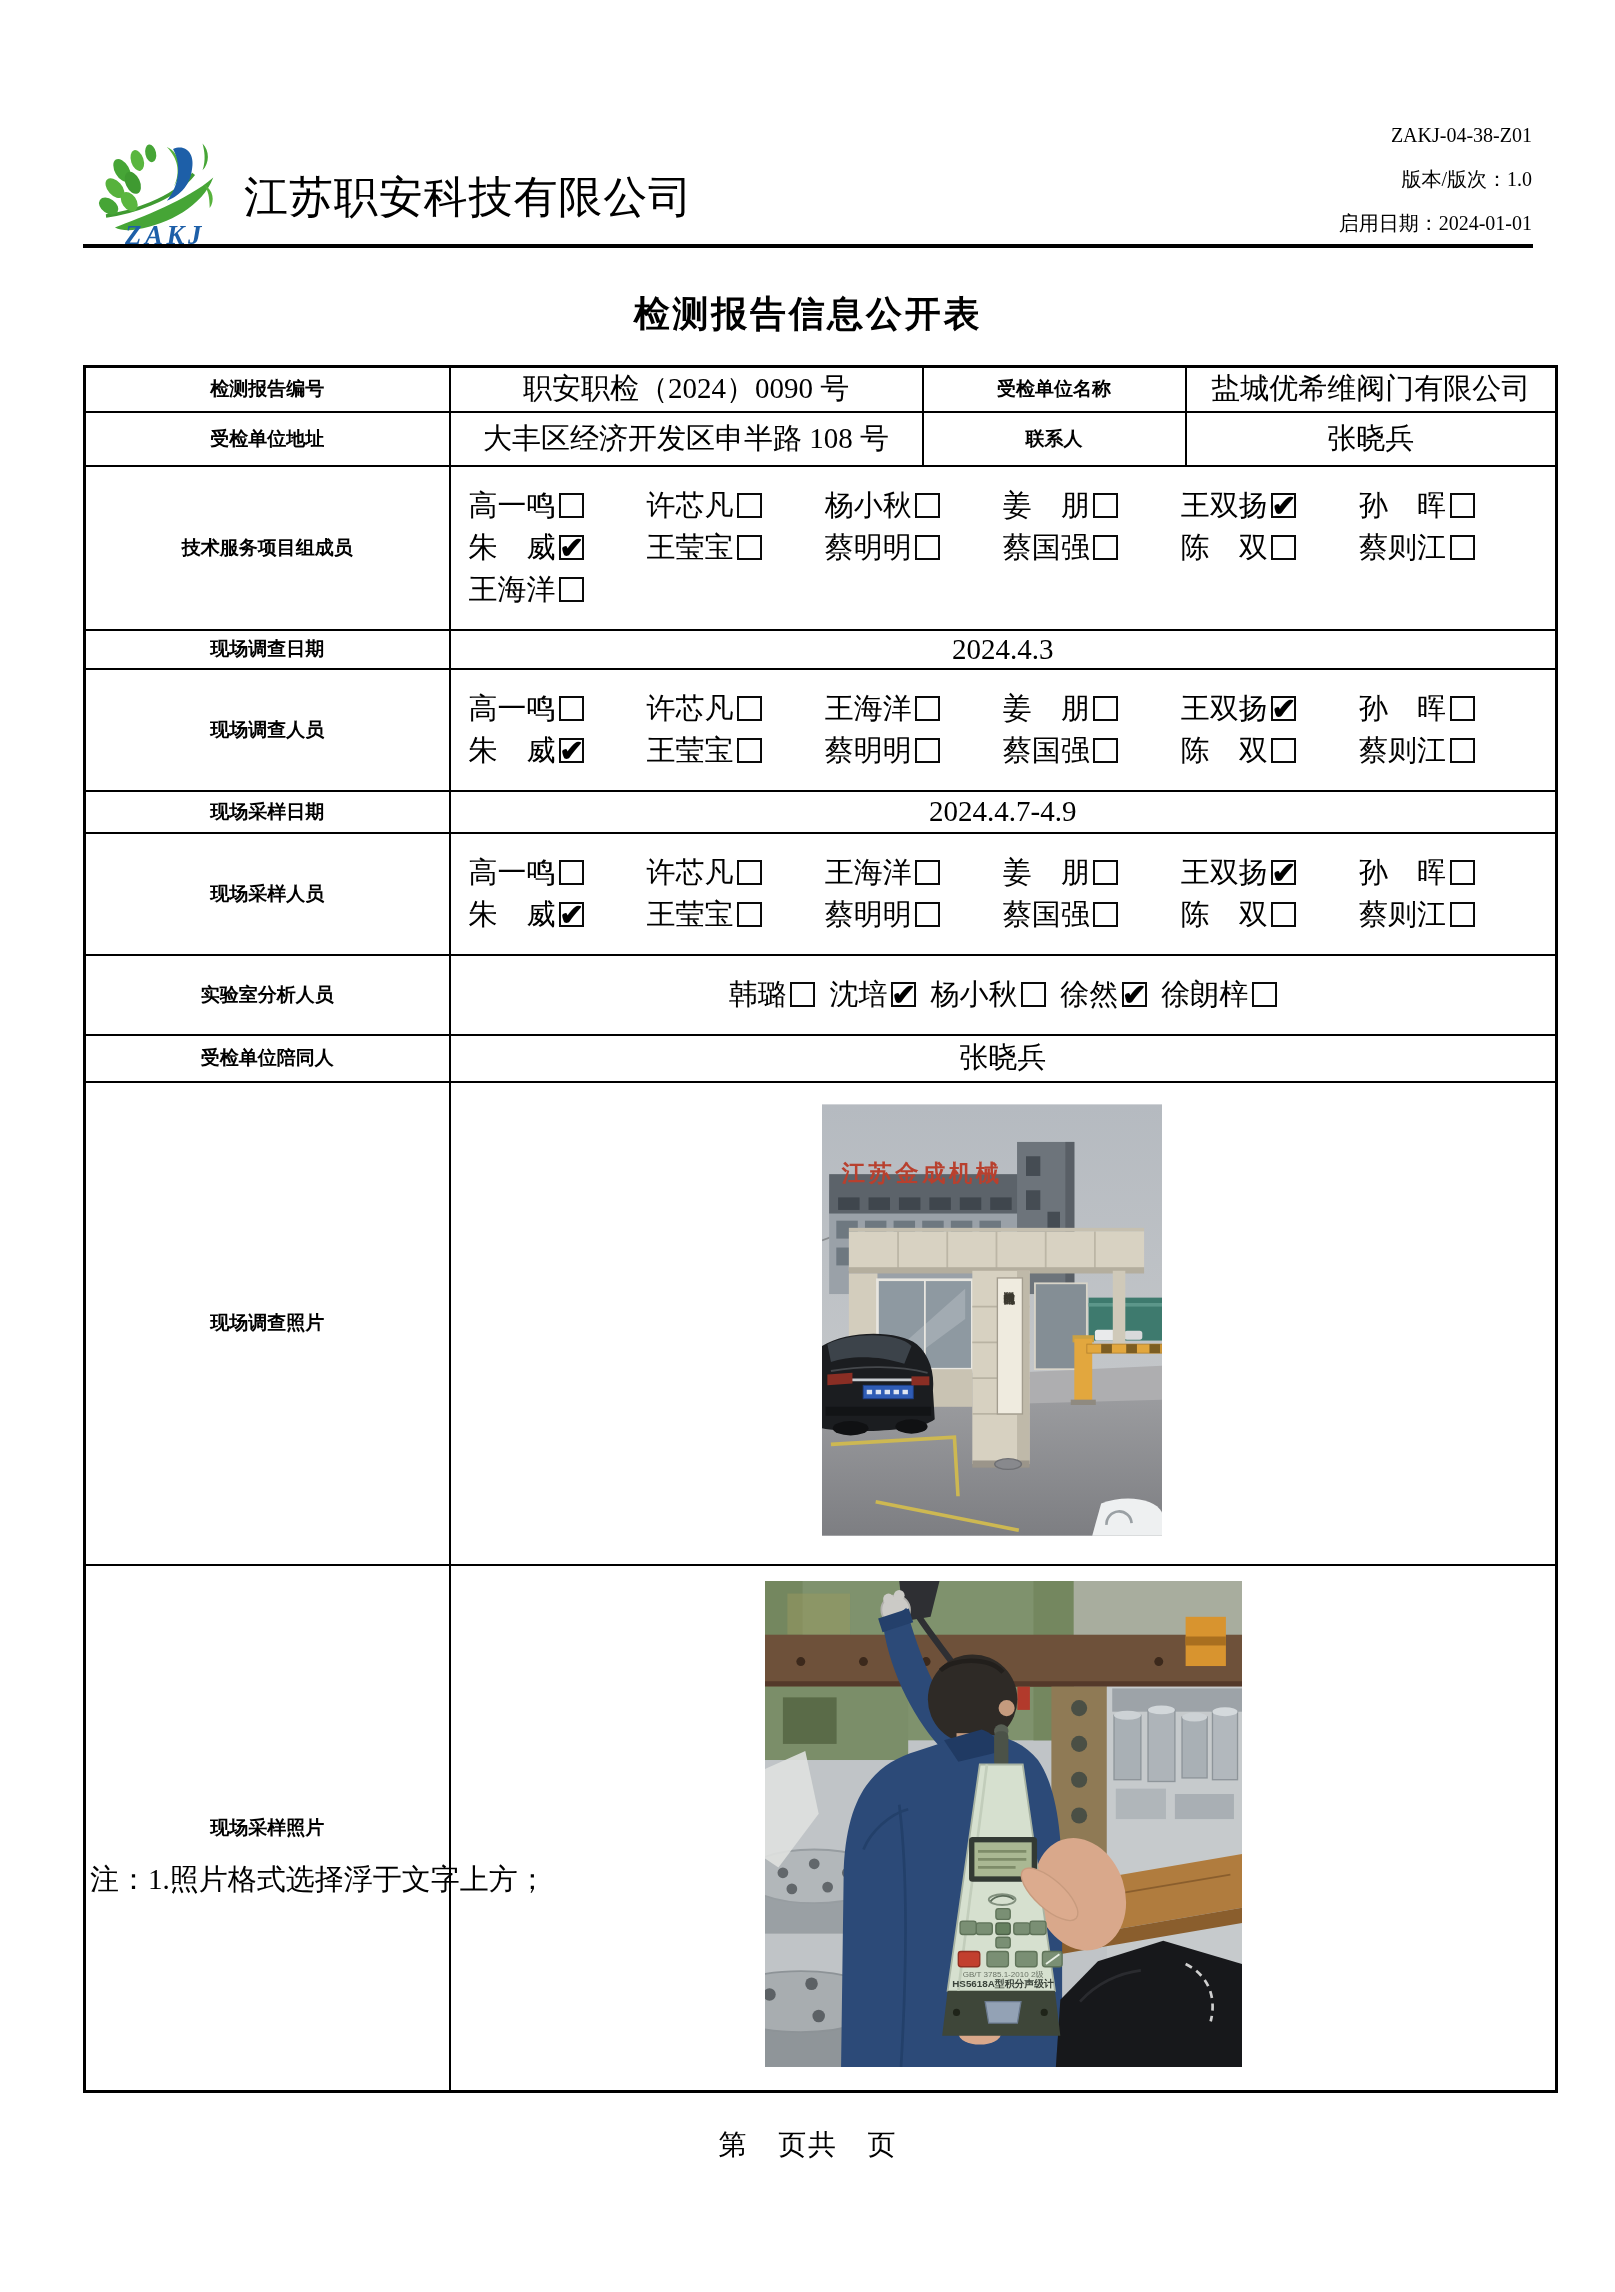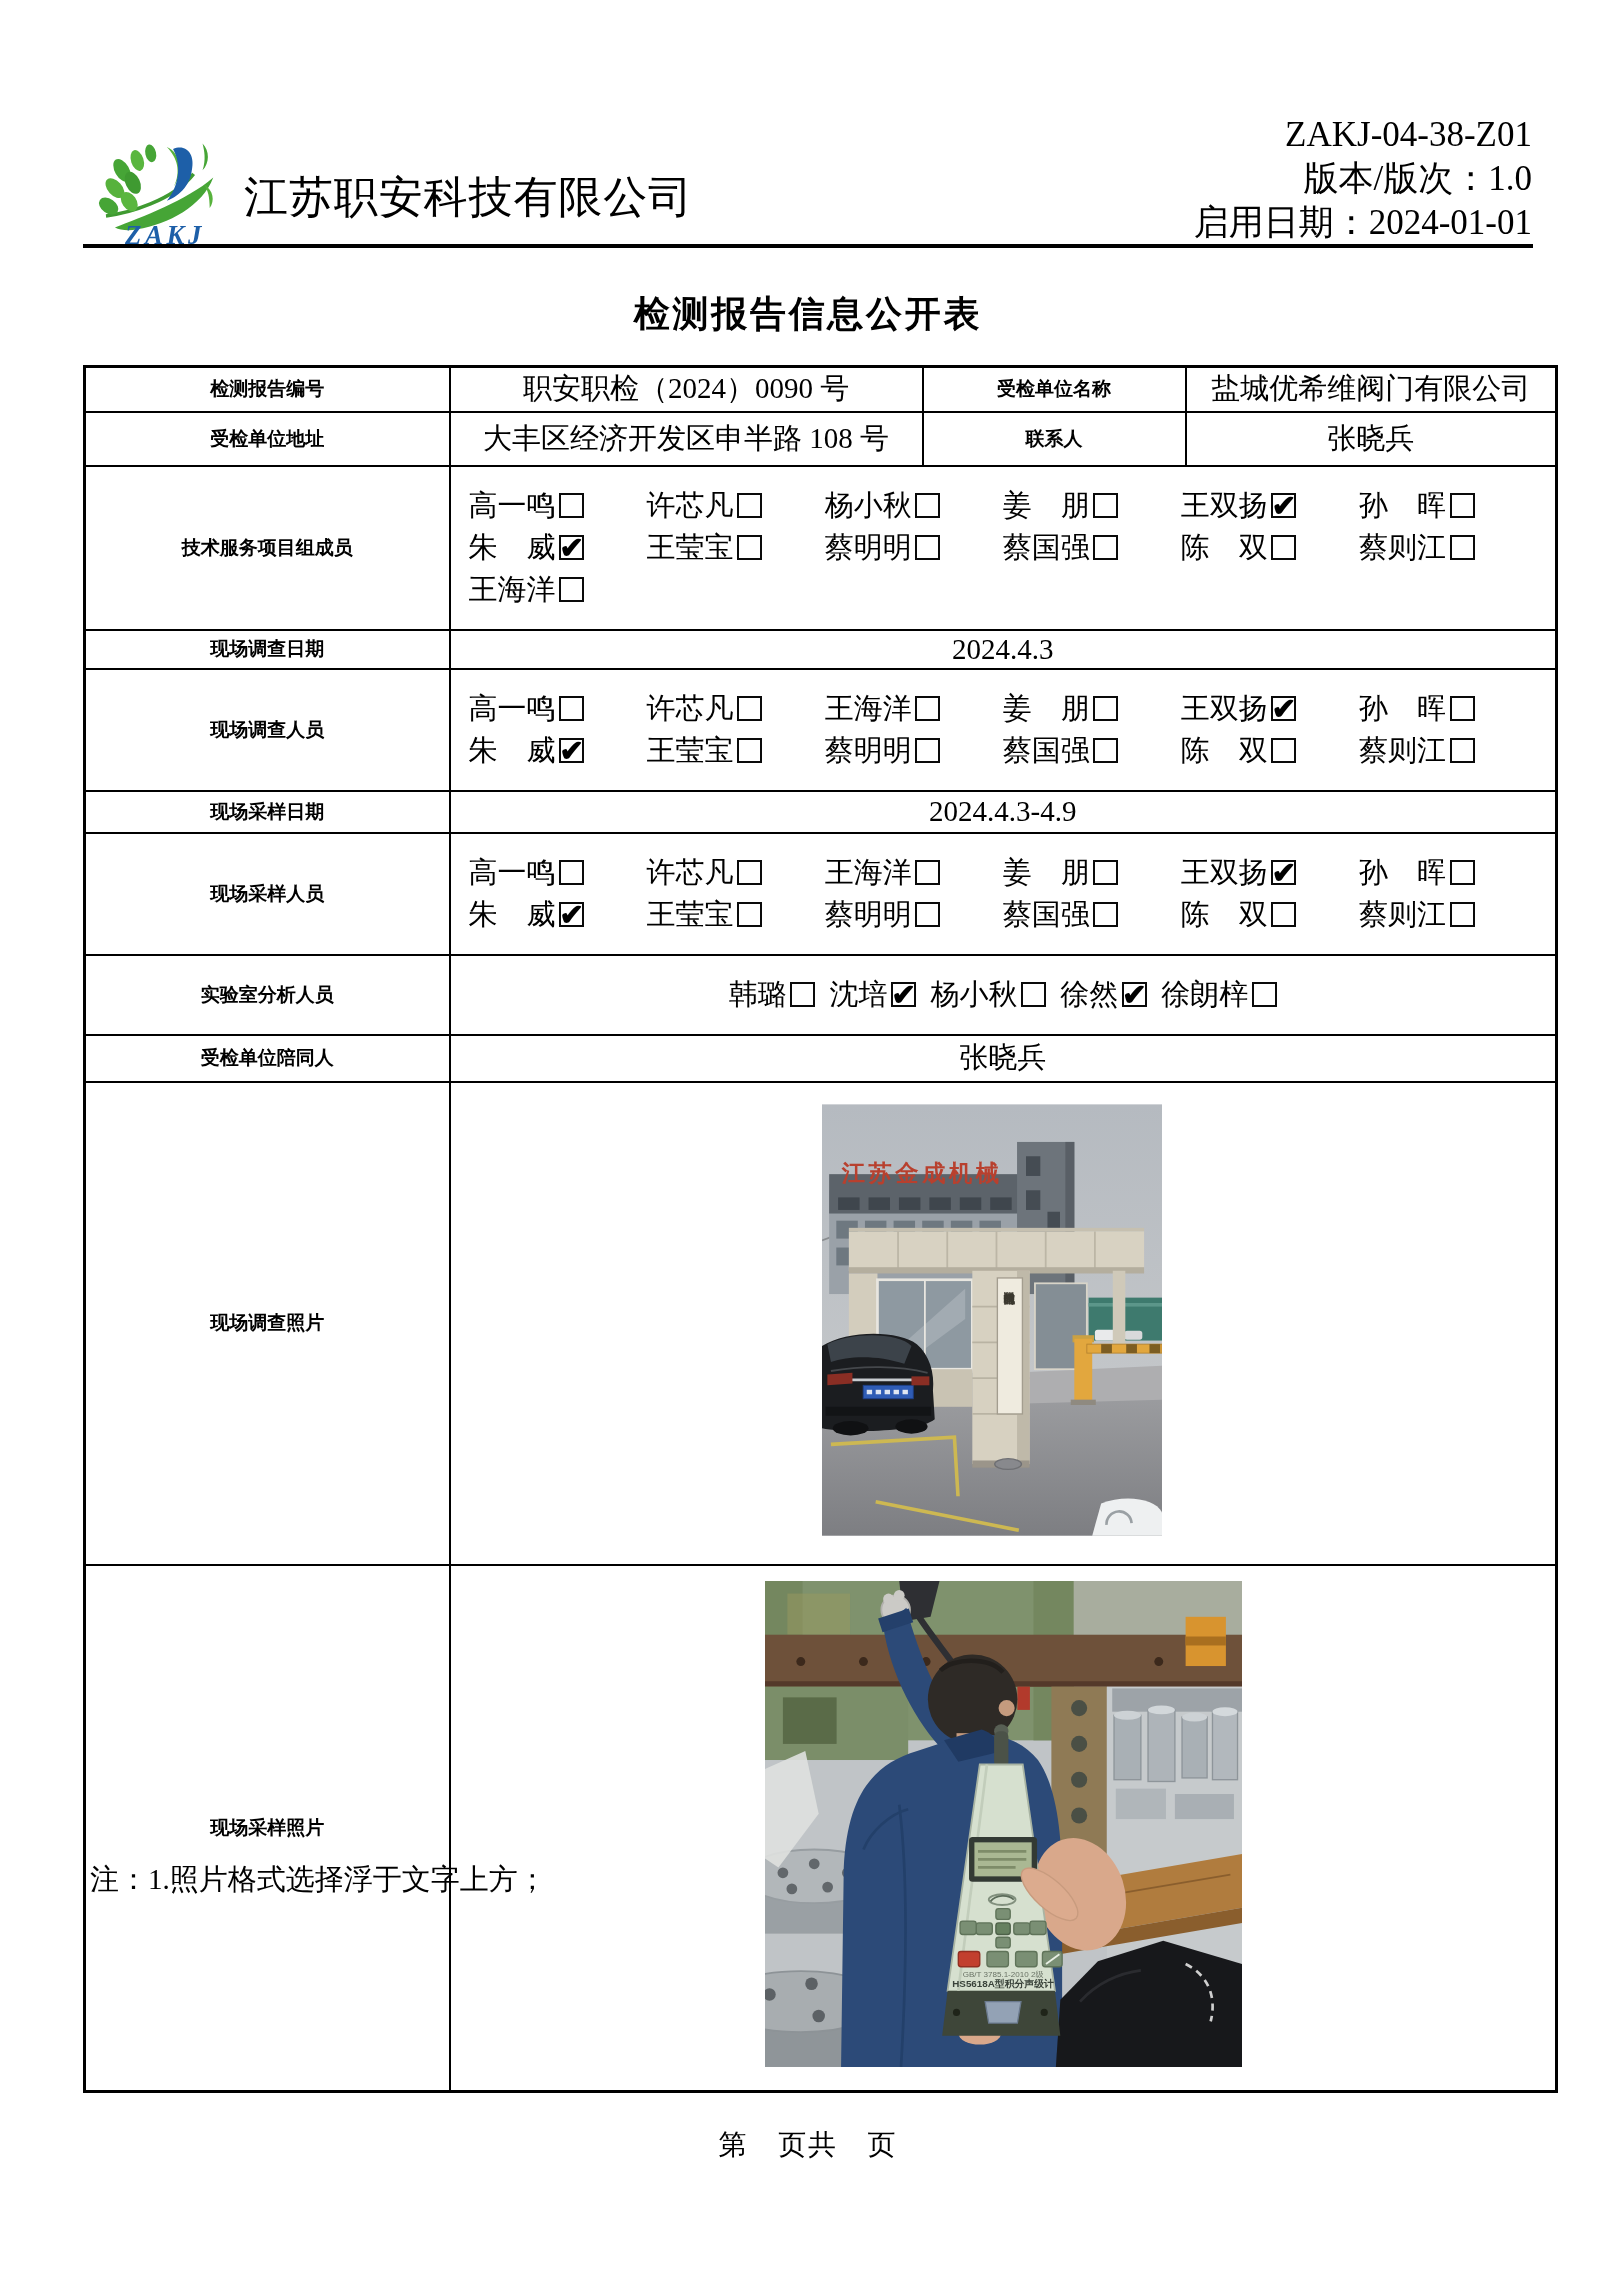--- a/index.html
+++ b/index.html
@@ -3,21 +3,21 @@
 <meta charset="utf-8">
 <style>
   html,body{margin:0;padding:0;background:#888;}
   .page{position:relative;width:1616px;height:2293px;background:#ffffff;margin:0 auto;overflow:hidden;
         font-family:"Liberation Serif",serif;color:#000;}
 
   
   .logo{position:absolute;left:88px;top:131px;width:154px;height:118px;}
   .company-name{position:absolute;left:244px;top:168px;font-size:44px;letter-spacing:0.9px;
                 font-family:"Liberation Serif",serif;}
-  .header-right{position:absolute;right:84px;top:113px;text-align:right;font-size:35px;line-height:44px;
+  .header-right{position:absolute;right:84px;top:113px;text-align:right;font-size:20px;line-height:44px;
                 font-family:"Liberation Serif",serif;}
   .header-rule{position:absolute;left:83px;top:244px;width:1450px;height:3.6px;background:#000;}
 
   
   .doc-title{position:absolute;left:0;top:290px;width:100%;text-align:center;font-size:36px;font-weight:bold;
              font-family:"Liberation Sans",sans-serif;letter-spacing:2.7px;}
 
   
   table.form{position:absolute;left:83px;top:365px;width:1472px;border-collapse:collapse;table-layout:fixed;
              border:3.6px solid #000;}
@@ -140,21 +140,21 @@
               <span class="member"><span class="member-name">王莹宝</span><span class="checkbox"></span></span>
               <span class="member"><span class="member-name">蔡明明</span><span class="checkbox"></span></span>
               <span class="member"><span class="member-name">蔡国强</span><span class="checkbox"></span></span>
               <span class="member"><span class="member-name">陈　双</span><span class="checkbox"></span></span>
               <span class="member"><span class="member-name">蔡则江</span><span class="checkbox"></span></span>
             </div>
           </td>
     </tr>
     <tr style="height:42px">
       <td class="lbl">现场采样日期</td>
-      <td class="val" colspan="3">2024.4.3-4.9</td>
+      <td class="val" colspan="3">2024.4.7-4.9</td>
     </tr>
     <tr style="height:84px">
       <td class="lbl">现场采样人员</td>
       <td class="members" colspan="3">
             <div class="member-line">
               <span class="member"><span class="member-name">高一鸣</span><span class="checkbox"></span></span>
               <span class="member"><span class="member-name">许芯凡</span><span class="checkbox"></span></span>
               <span class="member"><span class="member-name">王海洋</span><span class="checkbox"></span></span>
               <span class="member"><span class="member-name">姜　朋</span><span class="checkbox"></span></span>
               <span class="member"><span class="member-name">王双扬</span><span class="checkbox checked">✔</span></span>

